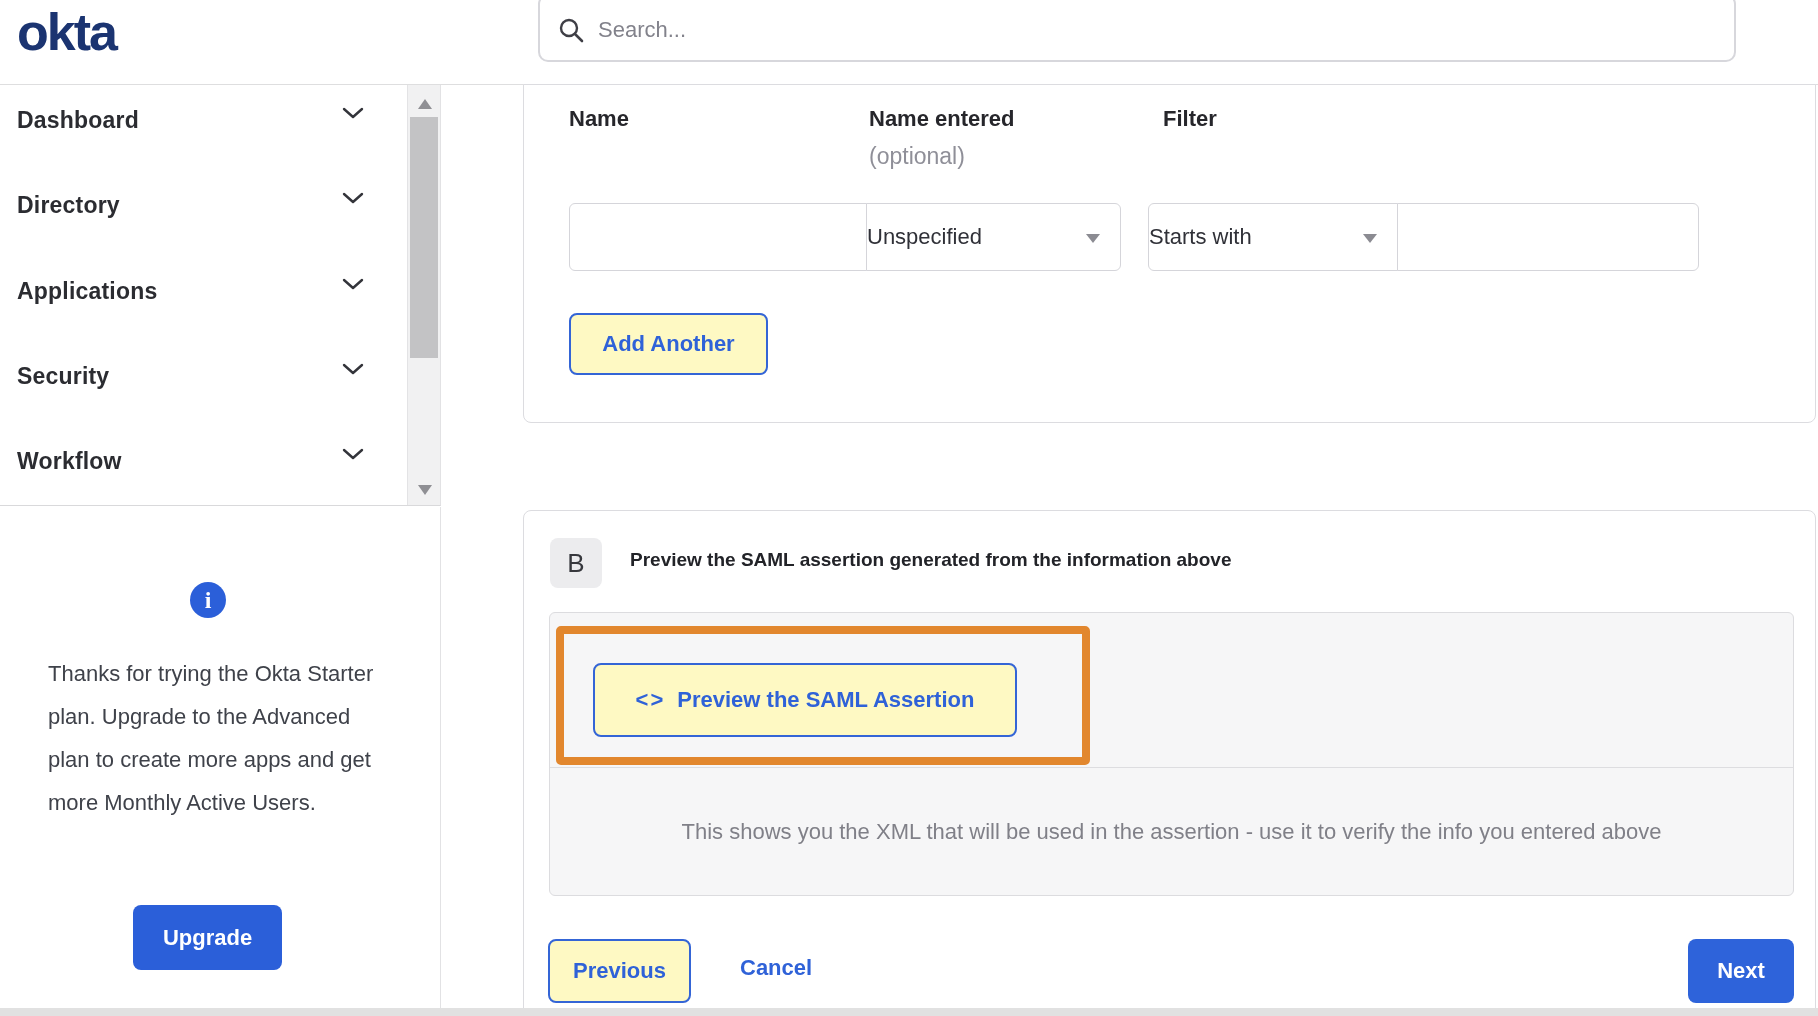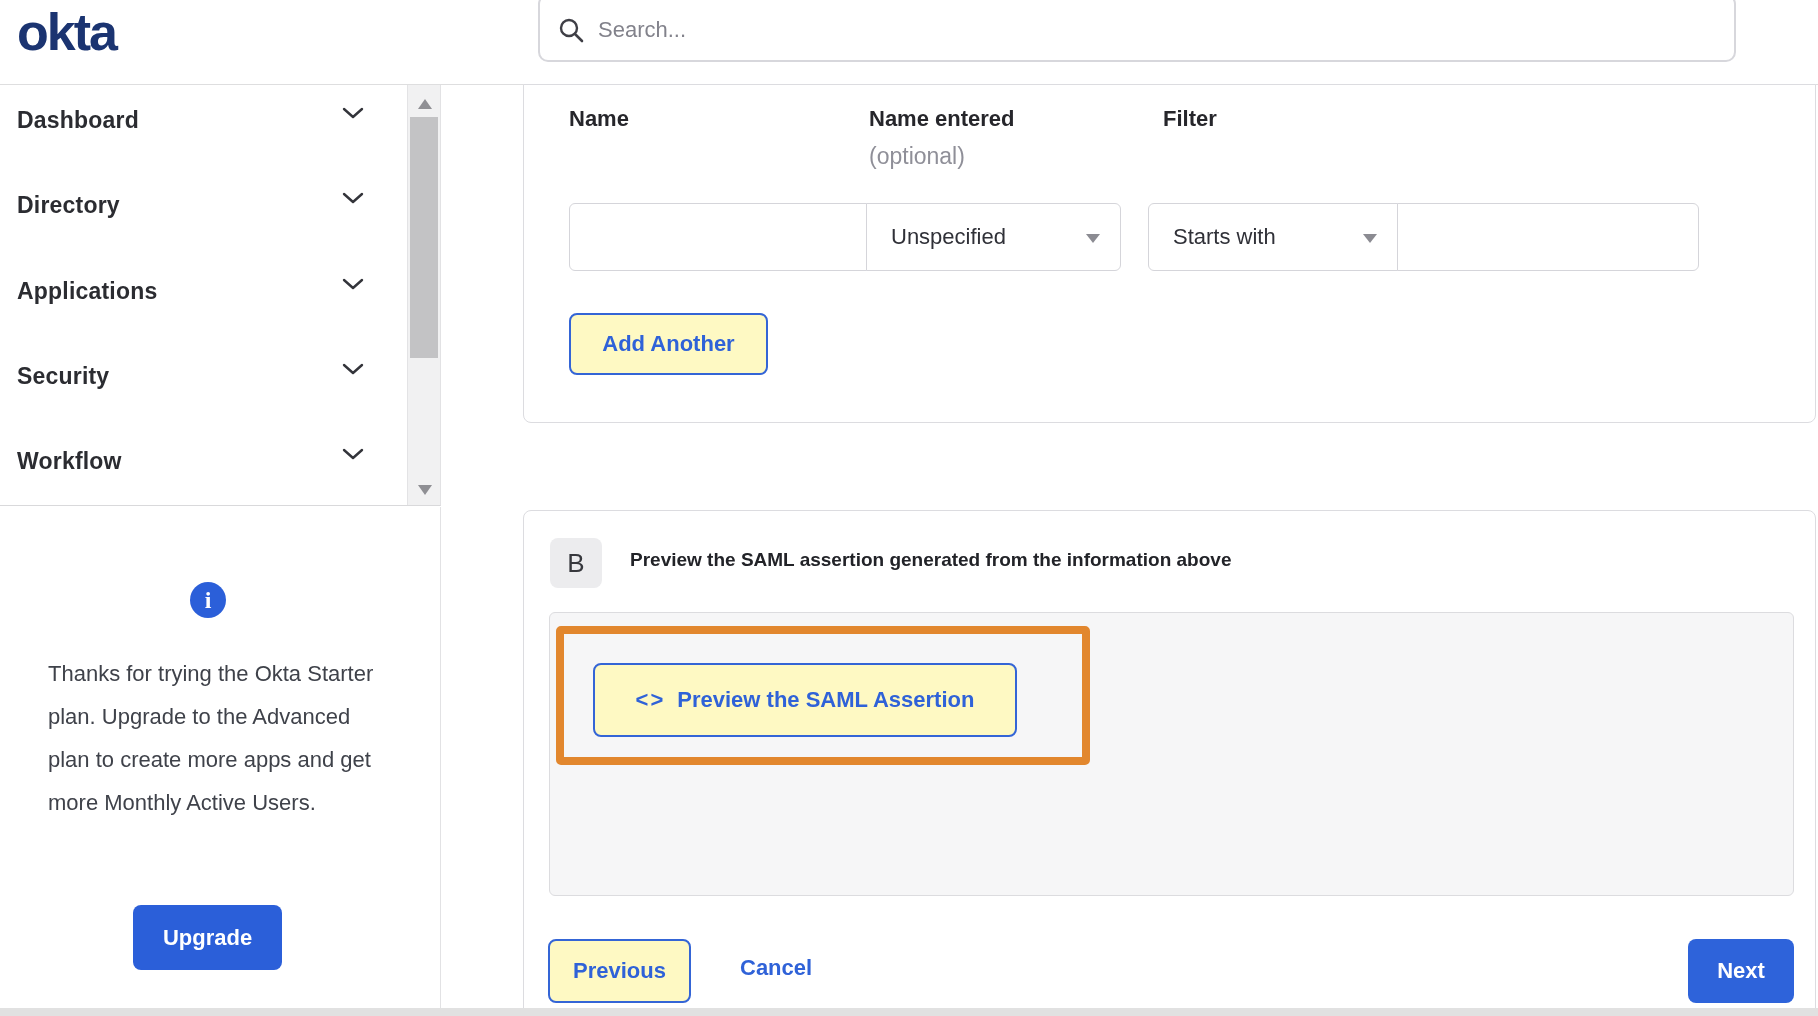--- a/index.html
+++ b/index.html
@@ -51,21 +51,21 @@
 
   
   .card-a { position:absolute; left:523px; top:84px; width:1293px; height:339px;
             background:#fff; border:1px solid #dcdce0; border-radius:0 0 8px 8px; }
   .col-label { position:absolute; top:21px; font-size:22px; font-weight:700; color:#26262b; }
   .col-hint  { position:absolute; top:58px; font-size:23px; font-weight:400; color:#8f8f98; }
   .fld { position:absolute; top:118px; height:68px; background:#fff;
          border:1px solid #d5d5da; font-size:22px; color:#303138;
          font-family:"Liberation Sans",sans-serif; }
   input.fld { outline:none; padding:0 16px; }
-  .fld-select { display:flex; align-items:center; padding-left:24px; cursor:pointer; position:absolute; }
+  .fld-select { display:flex; align-items:center; cursor:pointer; position:absolute; }
   .caret { position:absolute; right:20px; top:30px; width:0; height:0;
            border-left:7px solid transparent; border-right:7px solid transparent;
            border-top:9px solid #8b8b92; }
   .btn-outline { background:#fef9c3; border:2px solid #3465d6; border-radius:8px;
                  color:#2f62d8; font-weight:700; cursor:pointer;
                  font-family:"Liberation Sans",sans-serif; }
   .add-another { position:absolute; left:45px; top:228px; width:199px; height:62px; font-size:22px; }
 
   
   .card-b { position:absolute; left:523px; top:510px; width:1293px; height:560px;
@@ -183,20 +183,23 @@
     <div class="card-b-heading">Preview the SAML assertion generated from the information above</div>
 
     <div class="preview-box">
       <div class="preview-upper">
         <div class="highlight-rect"></div>
         <button class="btn-outline preview-btn">
           <span class="code-glyph">&lt;&gt;</span>
           <span>Preview the SAML Assertion</span>
         </button>
       </div>
+      <div class="preview-lower">
+        <span class="preview-desc">This shows you the XML that will be used in the assertion - use it to verify the info you entered above</span>
+      </div>
     </div>
   </div>
 
   <button class="btn-outline previous-btn">Previous</button>
   <button class="cancel-link">Cancel</button>
   <button class="next-btn">Next</button>
 
   <div class="bottom-strip"></div>
 </div>
 

